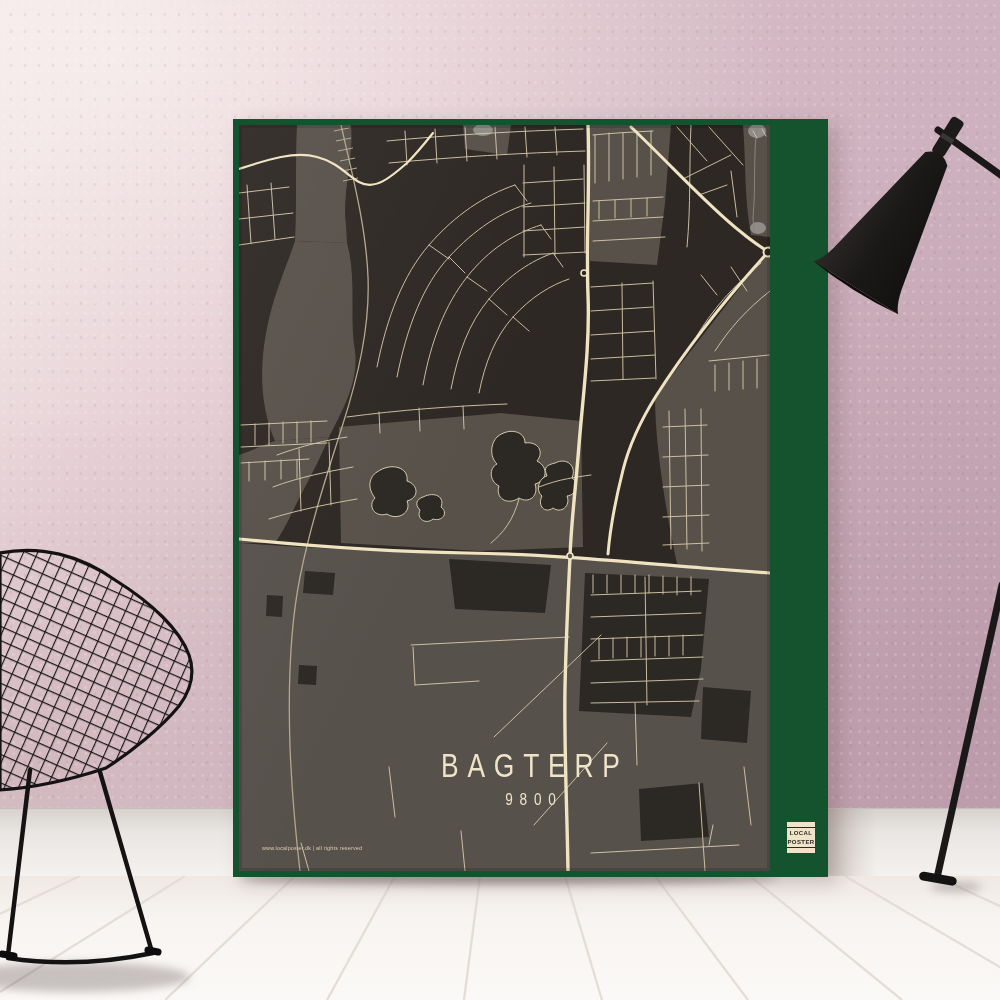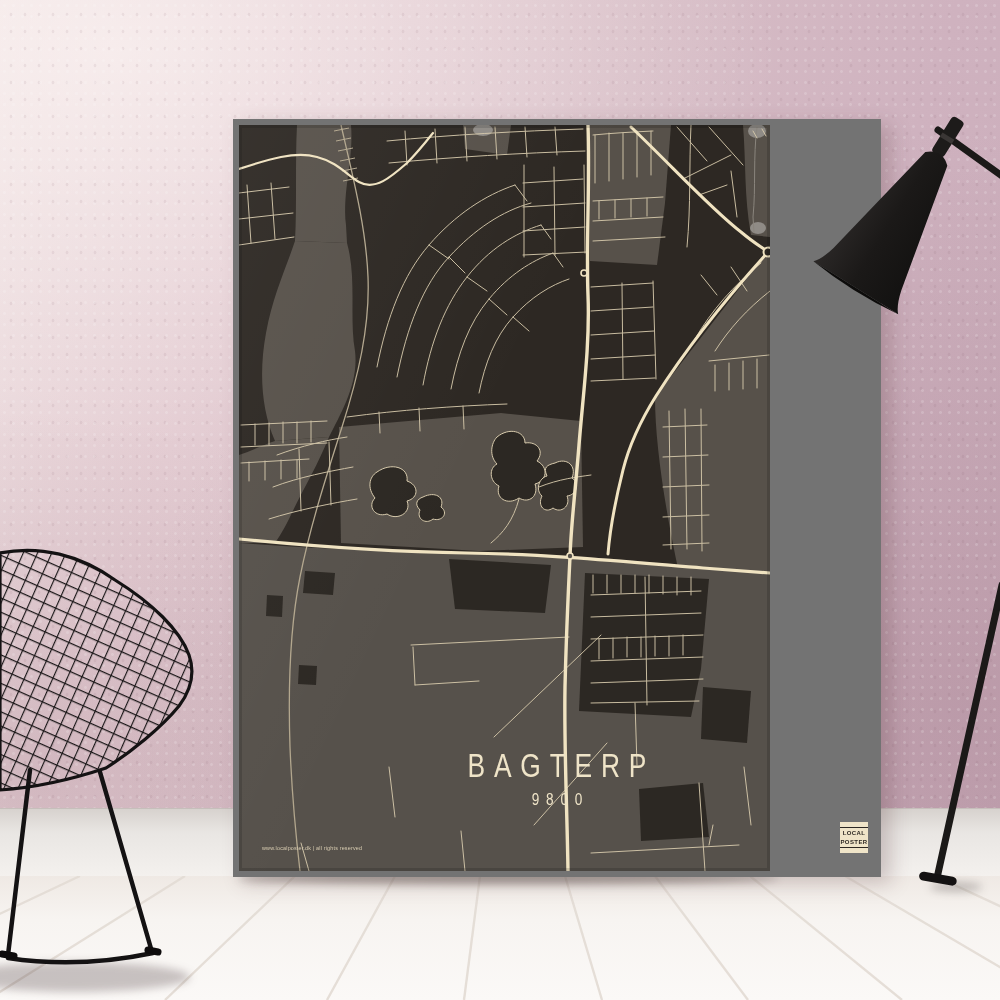--- a/index.html
+++ b/index.html
@@ -26,22 +26,22 @@
     background:linear-gradient(180deg,#efe9e4 0%,#f7f4f1 35%,#fbf9f7 100%);}
 
   .shadow-soft{position:absolute;border-radius:50%;filter:blur(4px);}
 
   .poster-wall-shadow{position:absolute;left:776px;top:540px;width:48px;height:268px;
     background:linear-gradient(to right, rgba(112,82,84,.38), rgba(112,82,84,0));}
   .poster-base-shadow{position:absolute;left:776px;top:809px;width:100px;height:67px;
     background:linear-gradient(to right, rgba(122,99,78,.55), rgba(122,99,78,0));}
 
   
-  .poster{position:absolute;left:233px;top:119px;width:648px;height:758px;
-    background:#737373;box-shadow:10px 6px 18px rgba(90,60,62,.25);}
+  .poster{position:absolute;left:233px;top:119px;width:595px;height:758px;
+    background:#14532d;box-shadow:10px 6px 18px rgba(90,60,62,.25);}
   .poster .map-area{position:absolute;left:6px;top:6px;width:531px;height:746px;overflow:hidden;background:#2d2823;}
   .poster .glare{position:absolute;inset:0;background:linear-gradient(115deg,rgba(255,255,255,.05),rgba(255,255,255,0) 45%);pointer-events:none;}
 
   .poster-title{position:absolute;left:0;right:0;top:628px;text-align:center;
     color:#efe4c8;font-size:33px;letter-spacing:11px;text-indent:11px;font-weight:400;
     transform:scaleX(.8);transform-origin:center;white-space:nowrap;}
   .poster-postal{position:absolute;left:0;right:0;top:672px;text-align:center;
     color:#efe4c8;font-size:16px;letter-spacing:8px;text-indent:8px;
     transform:scaleX(.85);transform-origin:center;}
   .poster-footer{position:absolute;left:29px;bottom:26px;color:#d9cdb2;font-size:6px;

